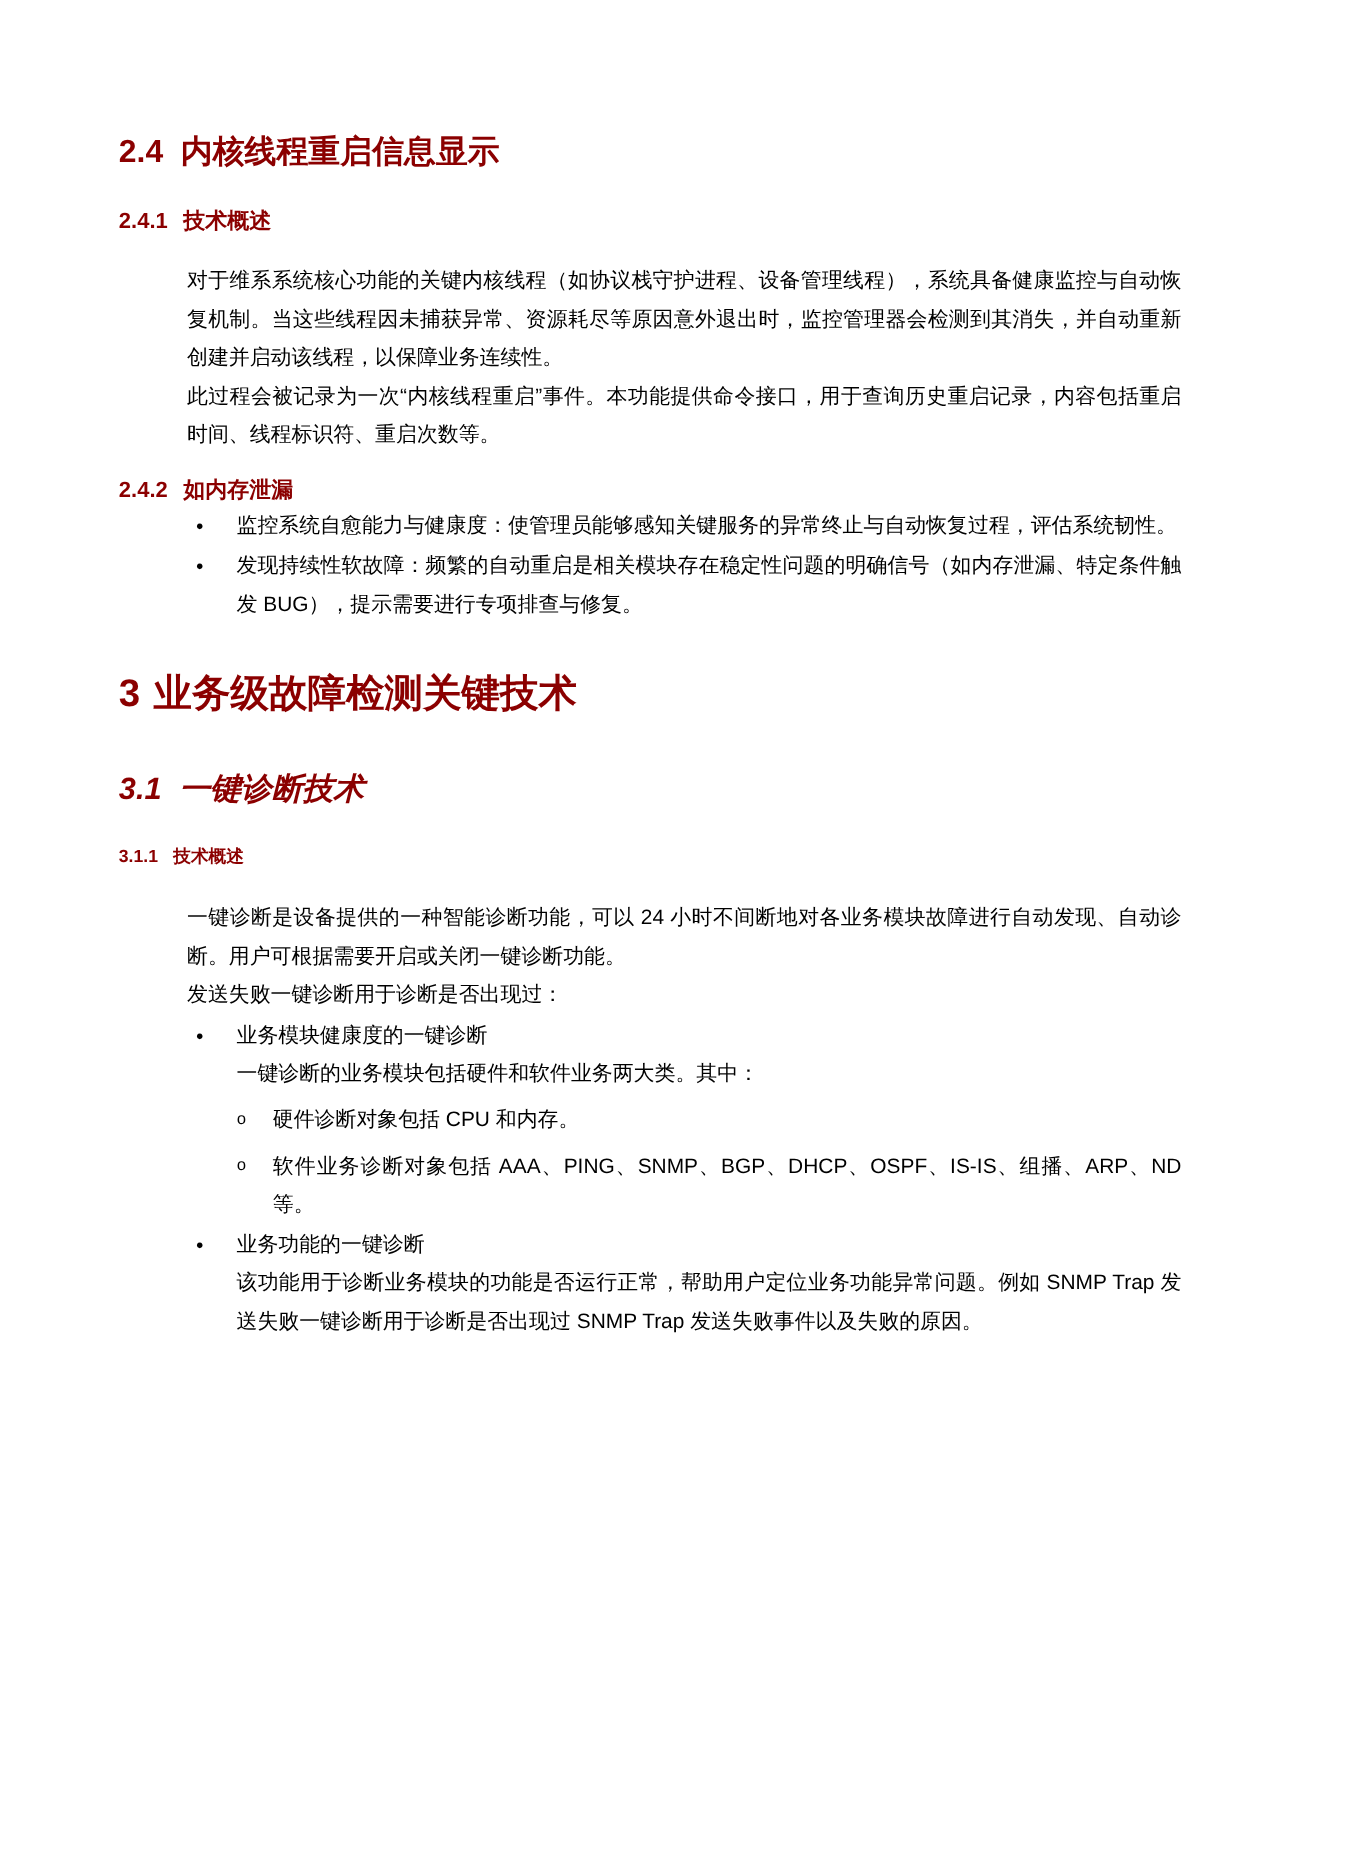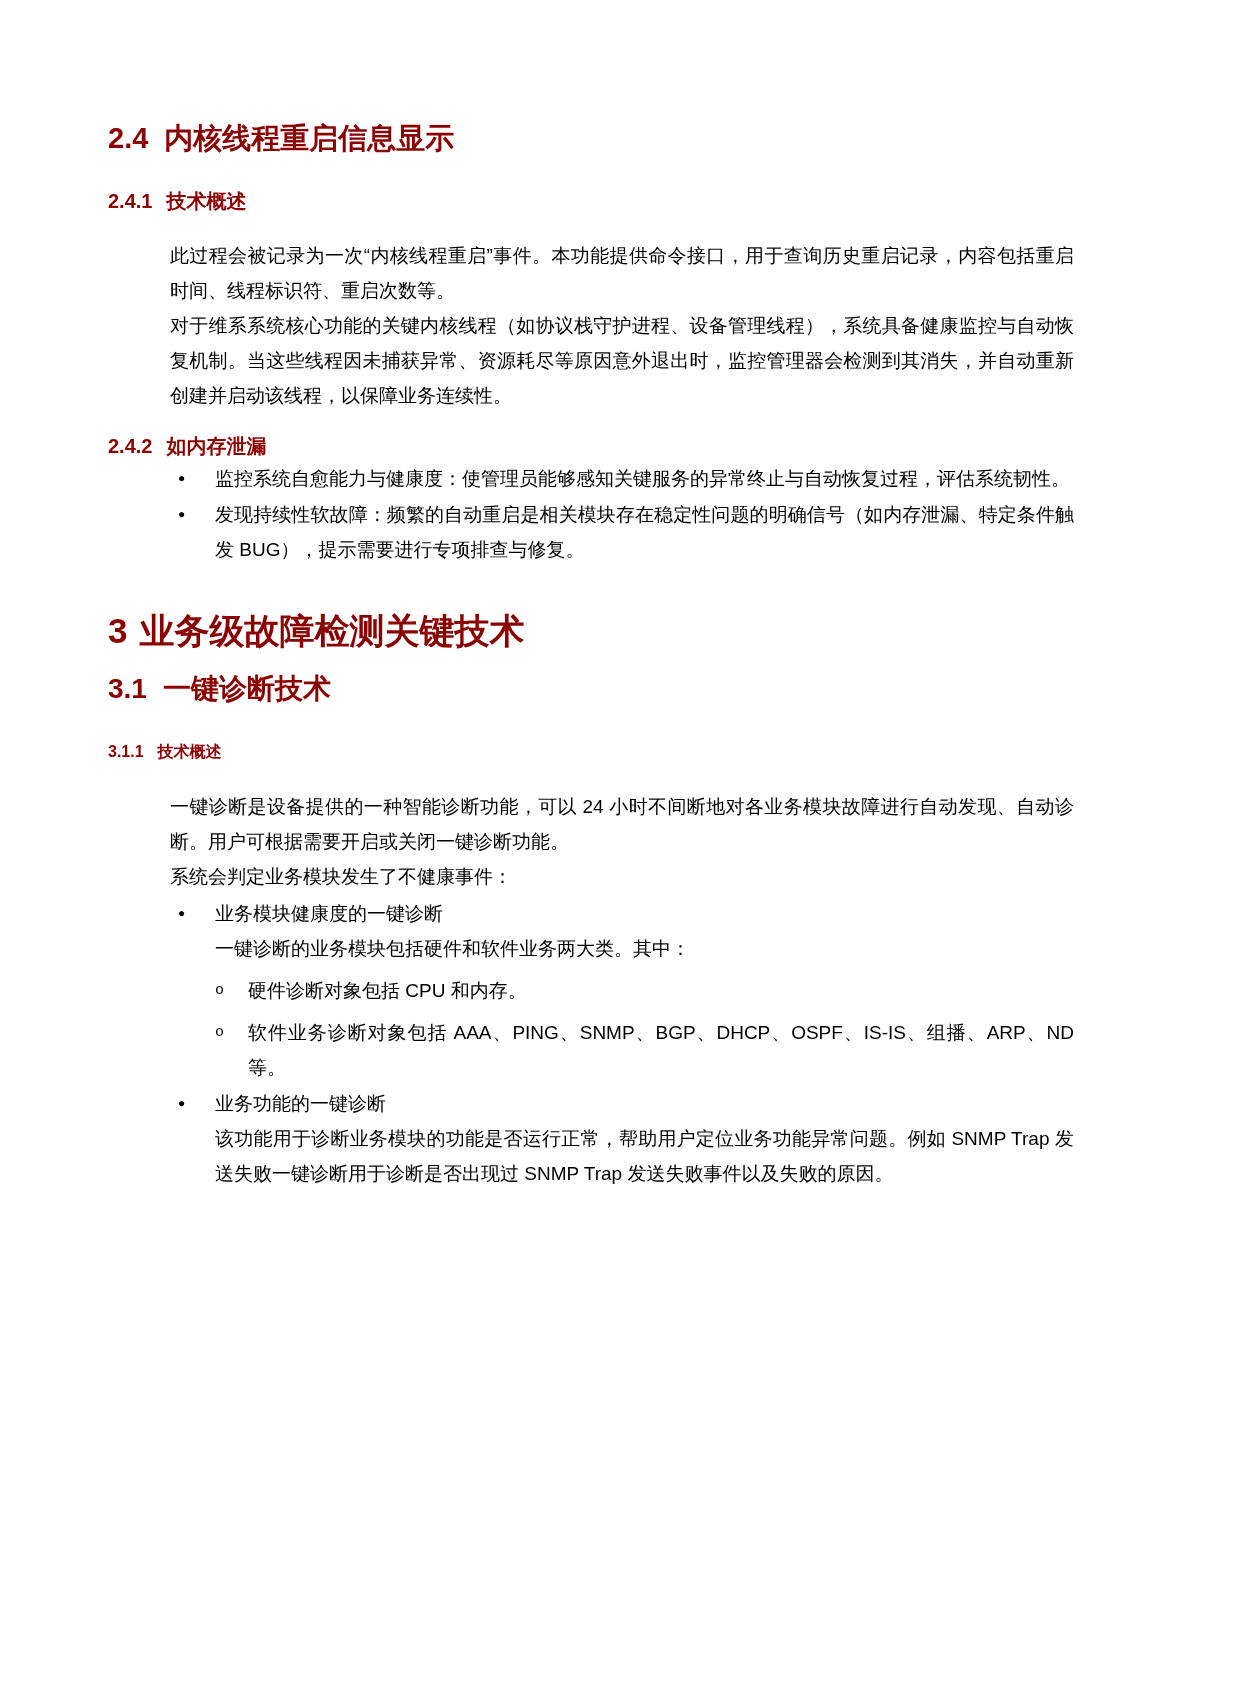--- a/index.html
+++ b/index.html
@@ -22,21 +22,21 @@
   h1, h2, h3 { margin: 0; color: #8b0000; font-weight: bold; }
   .h-num { display: inline-block; }
   h1 .h-num { margin-right: 12px; }
   h2 .h-num { margin-right: 16px; }
   h3 .h-num { margin-right: 14px; }
 
   .heading-24  { padding-top: 120px; font-size: 29px; line-height: 36px; }
   .heading-241 { margin-top: 32px;  font-size: 20px; line-height: 26px; }
   .heading-242 { margin-top: 20px;  font-size: 20px; line-height: 26px; }
   .heading-3   { margin-top: 42px;  font-size: 35px; line-height: 44px; }
-  .heading-31  { margin-top: 18px;  font-size: 28px; line-height: 36px; }
+  .heading-31  { margin-top: 46px;  font-size: 28px; line-height: 36px; font-style: italic; }
   .heading-311 { margin-top: 32px;  font-size: 16px; line-height: 26px; }
 
   .body-block { margin-left: 62px; margin-top: 24px; }
   .para {
     font-size: 19px;
     line-height: 35px;
     text-align: justify;
     margin: 0;
   }
   .list { margin-top: 2px; }
@@ -79,22 +79,22 @@
 
     <h2 class="heading-24">
       <span class="h-num">2.4</span><span class="h-title">内核线程重启信息显示</span>
     </h2>
 
     <h3 class="heading-241">
       <span class="h-num">2.4.1</span><span class="h-title">技术概述</span>
     </h3>
 
     <div class="body-block">
+      <p class="para">对于维系系统核心功能的关键内核线程（如协议栈守护进程、设备管理线程），系统具备健康监控与自动恢复机制。当这些线程因未捕获异常、资源耗尽等原因意外退出时，监控管理器会检测到其消失，并自动重新创建并启动该线程，以保障业务连续性。</p>
       <p class="para">此过程会被记录为一次“内核线程重启”事件。本功能提供命令接口，用于查询历史重启记录，内容包括重启时间、线程标识符、重启次数等。</p>
-      <p class="para">对于维系系统核心功能的关键内核线程（如协议栈守护进程、设备管理线程），系统具备健康监控与自动恢复机制。当这些线程因未捕获异常、资源耗尽等原因意外退出时，监控管理器会检测到其消失，并自动重新创建并启动该线程，以保障业务连续性。</p>
     </div>
 
     <h3 class="heading-242">
       <span class="h-num">2.4.2</span><span class="h-title">如内存泄漏</span>
     </h3>
 
     <div class="body-block list">
       <div class="li">
         <span class="li-marker">●</span>
         <div class="li-body">
@@ -116,21 +116,21 @@
     <h2 class="heading-31">
       <span class="h-num">3.1</span><span class="h-title">一键诊断技术</span>
     </h2>
 
     <h3 class="heading-311">
       <span class="h-num">3.1.1</span><span class="h-title">技术概述</span>
     </h3>
 
     <div class="body-block">
       <p class="para">一键诊断是设备提供的一种智能诊断功能，可以 24 小时不间断地对各业务模块故障进行自动发现、自动诊断。用户可根据需要开启或关闭一键诊断功能。</p>
-      <p class="para">系统会判定业务模块发生了不健康事件：</p>
+      <p class="para">发送失败一键诊断用于诊断是否出现过：</p>
 
       <div class="list">
 
         <div class="li">
           <span class="li-marker">●</span>
           <div class="li-body">
             <div class="li-title">业务模块健康度的一键诊断</div>
             <p class="para">一键诊断的业务模块包括硬件和软件业务两大类。其中：</p>
             <div class="sub-list">
               <div class="sub-li">

